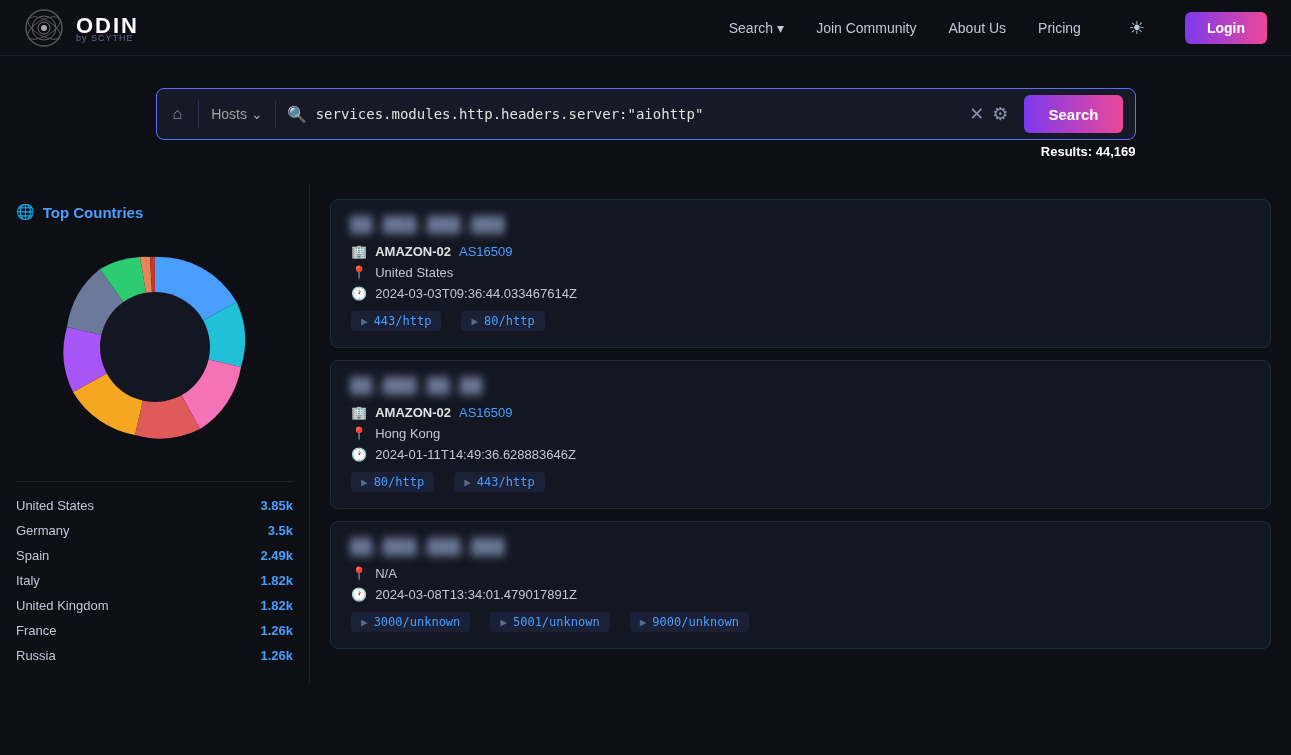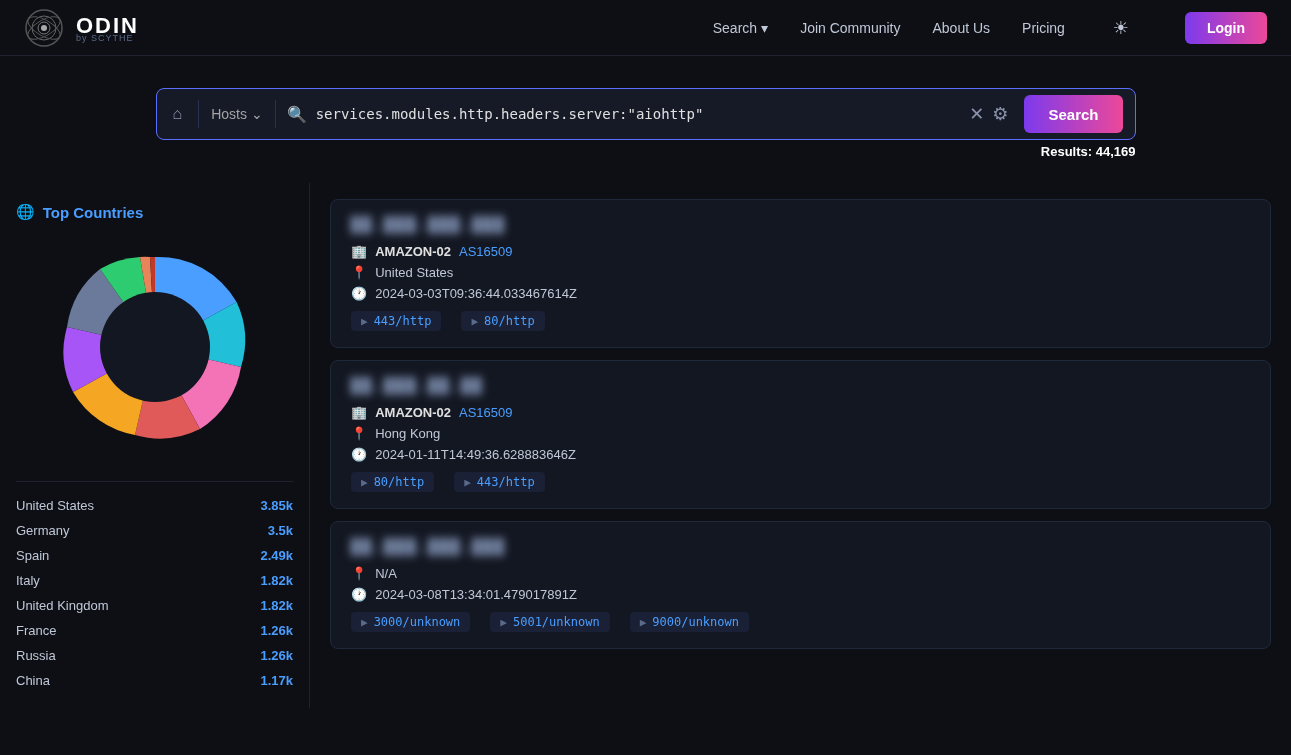--- a/index.html
+++ b/index.html
@@ -72,21 +72,20 @@
     }
     .login-btn {
       background: linear-gradient(90deg, #7c3aed, #ec4899);
       color: #fff;
       border: none;
       border-radius: 6px;
       padding: 8px 22px;
       font-size: 14px;
       font-weight: 600;
       cursor: pointer;
-      margin-left: 16px;
     }
 
     
     .search-bar-container {
       display: flex;
       justify-content: center;
       padding: 32px 24px 16px;
     }
     .search-bar {
       display: flex;
@@ -413,24 +412,20 @@
     <span class="country-count">1.82k</span>
   </div>
         <div class="country-row">
     <span class="country-name">France</span>
     <span class="country-count">1.26k</span>
   </div>
         <div class="country-row">
     <span class="country-name">Russia</span>
     <span class="country-count">1.26k</span>
   </div>
-        <div class="country-row">
-    <span class="country-name">China</span>
-    <span class="country-count">1.17k</span>
-  </div>
       </div>
   </div>
 
   <div class="results-panel">
 
     <div class="result-card">
       <div class="result-ip">██.███.███.███</div>
       <div class="result-meta">
         <div class="result-meta-row">
           <span class="meta-icon">🏢</span>

